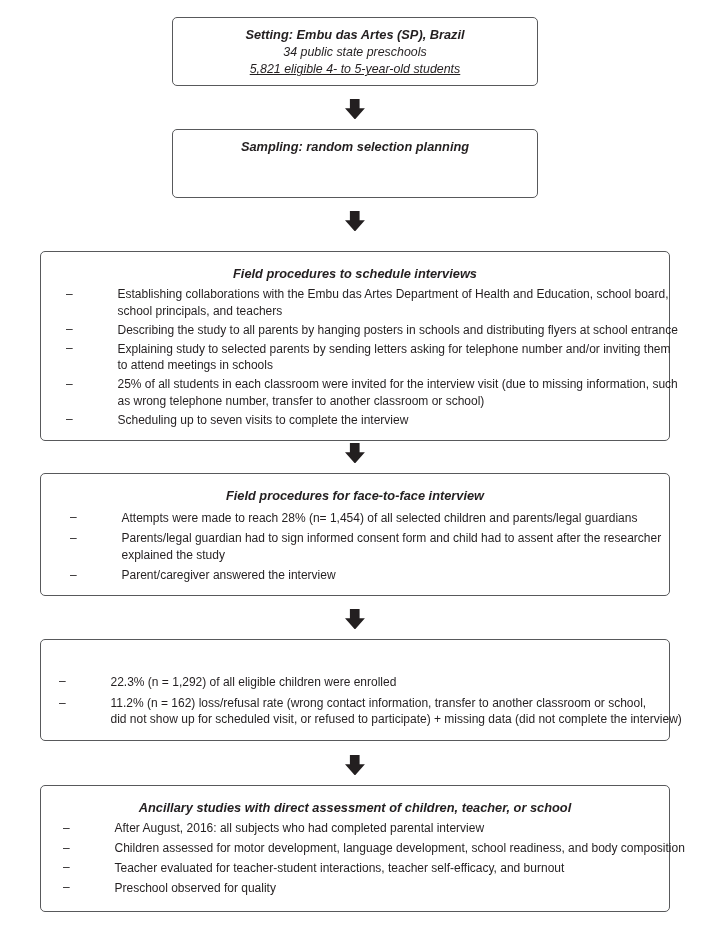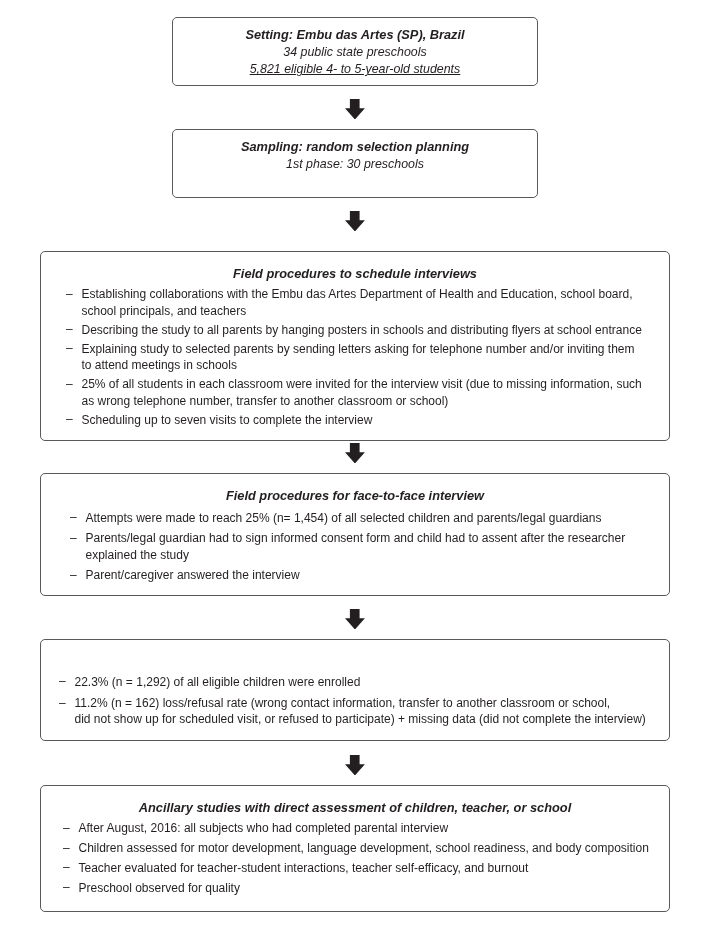--- a/index.html
+++ b/index.html
@@ -11,21 +11,21 @@
   .box{position:absolute;box-sizing:border-box;border:1px solid #58595b;border-radius:5px;background:#fff;}
   .box.narrow{left:172px;width:366px;}
   .box.wide{left:40px;width:630px;}
   .hdr{font-weight:bold;font-style:italic;font-size:12.8px;text-align:center;}
   .ctr{font-style:italic;font-size:12.4px;text-align:center;}
   .arrow{position:absolute;width:19.9px;height:20.5px;left:345.4px;}
   .arrow svg{display:block;}
   ul.items{list-style:none;margin:0;padding:0;}
   ul.items li{position:relative;font-size:12px;line-height:16.6px;}
   ul.items li .dash{position:absolute;left:0;top:-0.3px;}
-  ul.items li .txt{display:block;white-space:nowrap;}
+  ul.items li .txt{display:block;white-space:nowrap;margin-left:36px;}
 
   
   .b1{top:17px;height:69px;}
   .b2{top:129px;height:69px;}
   .b3{top:251px;height:190px;}
   .b4{top:473px;height:123px;}
   .b5{top:639px;height:102px;}
   .b6{top:785px;height:127px;}
 
   
@@ -63,21 +63,20 @@
   </div>
 
   <div class="arrow a1">
     <svg width="19.9" height="20.5" viewBox="0 0 19.9 20.5">
         <path d="M4.9 0 H14.6 V9.3 H19.9 L9.95 20.5 L0 9.3 H4.9 Z" fill="#231f20"></path>
       </svg>
   </div>
 
   <div class="box narrow b2">
     <div class="hdr">Sampling: random selection planning</div>
-    <div class="ctr">1st phase: 30 preschools</div>
   </div>
 
   <div class="arrow a2">
     <svg width="19.9" height="20.5" viewBox="0 0 19.9 20.5">
         <path d="M4.9 0 H14.6 V9.3 H19.9 L9.95 20.5 L0 9.3 H4.9 Z" fill="#231f20"></path>
       </svg>
   </div>
 
   <div class="box wide b3">
     <div class="hdr">Field procedures to schedule interviews</div>
@@ -109,21 +108,21 @@
     <svg width="19.9" height="20.5" viewBox="0 0 19.9 20.5">
         <path d="M4.9 0 H14.6 V9.3 H19.9 L9.95 20.5 L0 9.3 H4.9 Z" fill="#231f20"></path>
       </svg>
   </div>
 
   <div class="box wide b4">
     <div class="hdr">Field procedures for face-to-face interview</div>
     <ul class="items">
       <li>
           <span class="dash">–</span>
-          <span class="txt">Attempts were made to reach 25% (n= 1,454) of all selected children and parents/legal guardians</span>
+          <span class="txt">Attempts were made to reach 28% (n= 1,454) of all selected children and parents/legal guardians</span>
         </li>
       <li>
           <span class="dash">–</span>
           <span class="txt">Parents/legal guardian had to sign informed consent form and child had to assent after the researcher<br>explained the study</span>
         </li>
       <li>
           <span class="dash">–</span>
           <span class="txt">Parent/caregiver answered the interview</span>
         </li>
     </ul>

